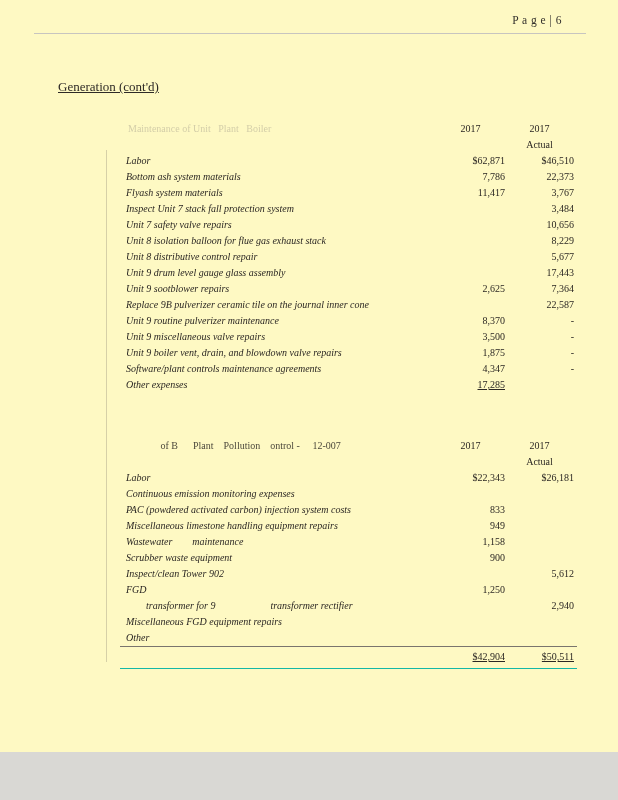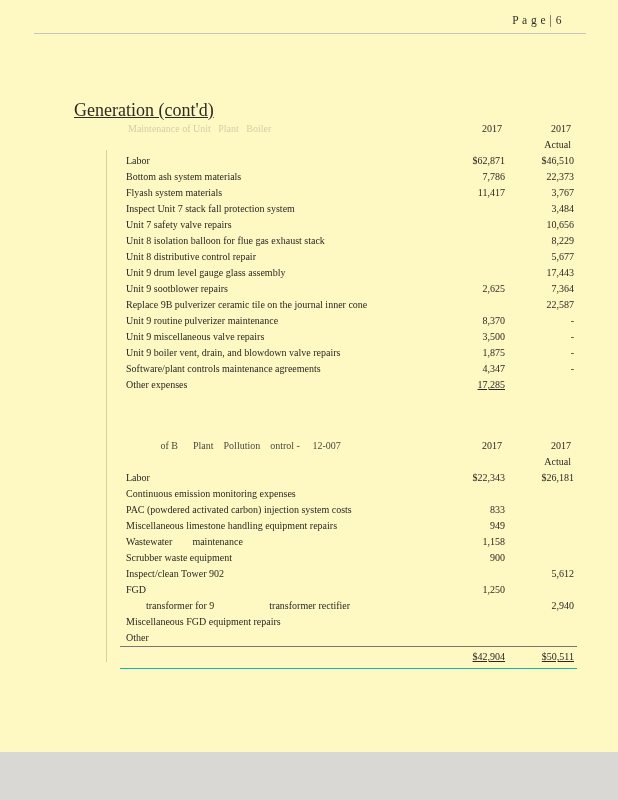--- a/index.html
+++ b/index.html
@@ -15,40 +15,40 @@
   }
   .page-number{
     position:absolute;top:14px;right:56px;
     font-size:11.5px;letter-spacing:.5px;color:#33302c;
   }
   .header-rule{
     position:absolute;top:33px;left:34px;width:552px;
     border-top:1px solid #c7c5c0;
   }
   .section-heading{
-    position:absolute;top:79px;left:74px;
-    font-size:18px;text-decoration:underline;color:#2e2a26;margin-top:21px;
+    position:absolute;top:79px;left:58px;
+    font-size:13px;text-decoration:underline;color:#2e2a26;
   }
   .vline{
     position:absolute;left:106px;top:150px;height:512px;
     border-left:1px solid rgba(110,105,98,.28);
   }
   table.budget{
     position:absolute;left:120px;width:457px;
     border-collapse:collapse;table-layout:fixed;
     font-size:10px;color:#2b2723;
   }
   .budget-1{top:121px;}
   .budget-2{top:438px;}
   .budget th,.budget td{padding:0;font-weight:normal;vertical-align:top;}
   .budget thead th{height:32px;line-height:15.5px;}
   th.t-title{text-align:left;padding-left:8px;white-space:pre;}
-  th.t-col{text-align:right;padding-right:6px;}
+  th.t-col{text-align:center;padding-right:6px;}
   .budget tbody td{height:16px;line-height:16px;}
-  td.lbl{padding-left:6px;white-space:pre;}
+  td.lbl{padding-left:6px;white-space:pre;font-style:italic;}
   td.num{text-align:right;padding-right:3px;white-space:nowrap;}
   col.c-label{width:319px;}
   col.c-num{width:69px;}
   .faded{color:#8d867c;opacity:.38;filter:blur(.4px);}
   .dim{opacity:.85;}
   .u{text-decoration:underline;}
   tfoot td{
     border-top:1px solid #7a756d;border-bottom:1px solid #14b8a6;
     height:21px;line-height:20px;
   }

